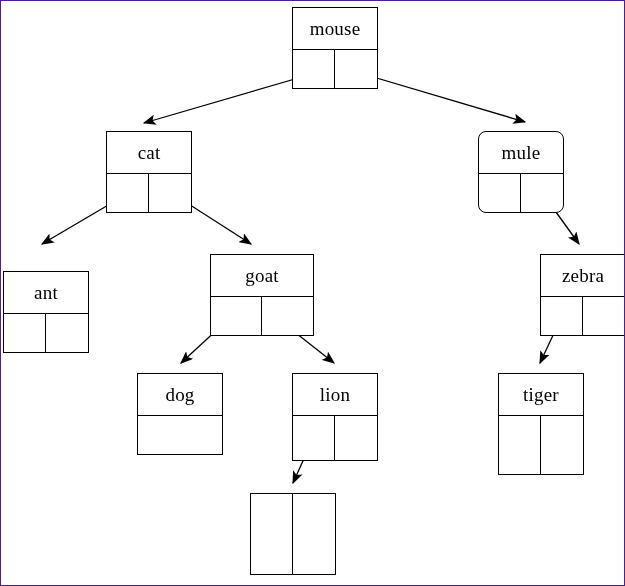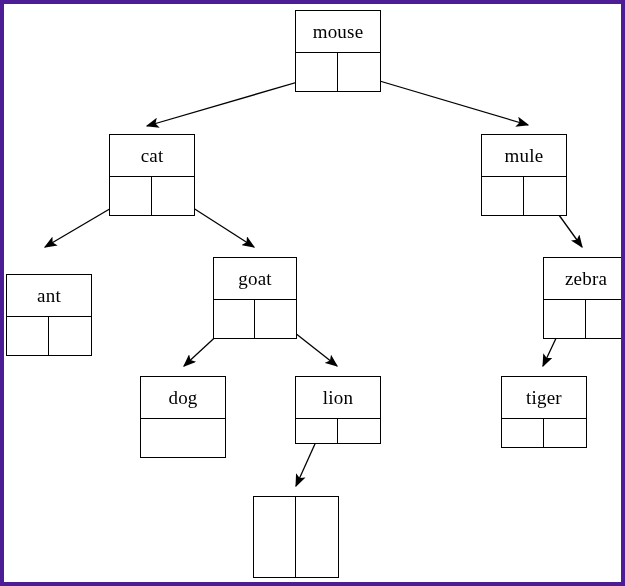--- a/index.html
+++ b/index.html
@@ -7,21 +7,21 @@
     margin: 0;
     padding: 0;
     background: #ffffff;
   }
   #page {
     position: relative;
     width: 625px;
     height: 586px;
     background: #ffffff;
     box-sizing: border-box;
-    border: 4px solid #4c1d95;
+    border: 1px solid #4c1d95;
     overflow: hidden;
     font-family: "Liberation Serif", "DejaVu Serif", serif;
   }
   #edge-layer {
     position: absolute;
     left: 0;
     top: 0;
     width: 625px;
     height: 586px;
     pointer-events: none;
@@ -93,63 +93,63 @@
           <div class="ptr-cell right"></div>
         </div>
       </div>
       <div class="node" style="left: 105px; top: 130px; width: 86px; height: 82px;">
         <div class="node-label">cat</div>
         <div class="node-ptrs">
           <div class="ptr-cell left"></div>
           <div class="ptr-cell right"></div>
         </div>
       </div>
-      <div class="node" style="left: 477px; top: 130px; width: 86px; height: 82px;">
+      <div class="node" style="left: 477px; top: 130px; width: 86px; height: 82px; border-radius: 8px;">
         <div class="node-label">mule</div>
         <div class="node-ptrs">
           <div class="ptr-cell left"></div>
           <div class="ptr-cell right"></div>
         </div>
       </div>
       <div class="node" style="left: 2px; top: 270px; width: 86px; height: 82px;">
         <div class="node-label">ant</div>
         <div class="node-ptrs">
           <div class="ptr-cell left"></div>
           <div class="ptr-cell right"></div>
         </div>
       </div>
-      <div class="node" style="left: 209px; top: 253px; width: 84px; height: 82px;">
+      <div class="node" style="left: 209px; top: 253px; width: 104px; height: 82px;">
         <div class="node-label">goat</div>
         <div class="node-ptrs">
           <div class="ptr-cell left"></div>
           <div class="ptr-cell right"></div>
         </div>
       </div>
       <div class="node" style="left: 539px; top: 253px; width: 86px; height: 82px; text-align: center;">
         <div class="node-label">zebra</div>
         <div class="node-ptrs">
           <div class="ptr-cell left"></div>
           <div class="ptr-cell right"></div>
         </div>
       </div>
       <div class="node" style="left: 136px; top: 372px; width: 86px; height: 82px; gap: 42px;">
         <div class="node-label">dog</div>
         <div class="node-ptrs">
           <div class="ptr-cell left"></div>
           <div class="ptr-cell right"></div>
         </div>
       </div>
-      <div class="node" style="left: 291px; top: 372px; width: 86px; height: 68px;">
+      <div class="node" style="left: 291px; top: 372px; width: 86px; height: 88px;">
         <div class="node-label">lion</div>
         <div class="node-ptrs">
           <div class="ptr-cell left"></div>
           <div class="ptr-cell right"></div>
         </div>
       </div>
-      <div class="node" style="left: 497px; top: 372px; width: 86px; height: 72px;">
+      <div class="node" style="left: 497px; top: 372px; width: 86px; height: 102px;">
         <div class="node-label">tiger</div>
         <div class="node-ptrs">
           <div class="ptr-cell left"></div>
           <div class="ptr-cell right"></div>
         </div>
       </div>
       <div class="node" style="left: 249px; top: 492px; width: 86px; height: 82px;">
         <div class="node-ptrs">
           <div class="ptr-cell left"></div>
           <div class="ptr-cell right"></div>

